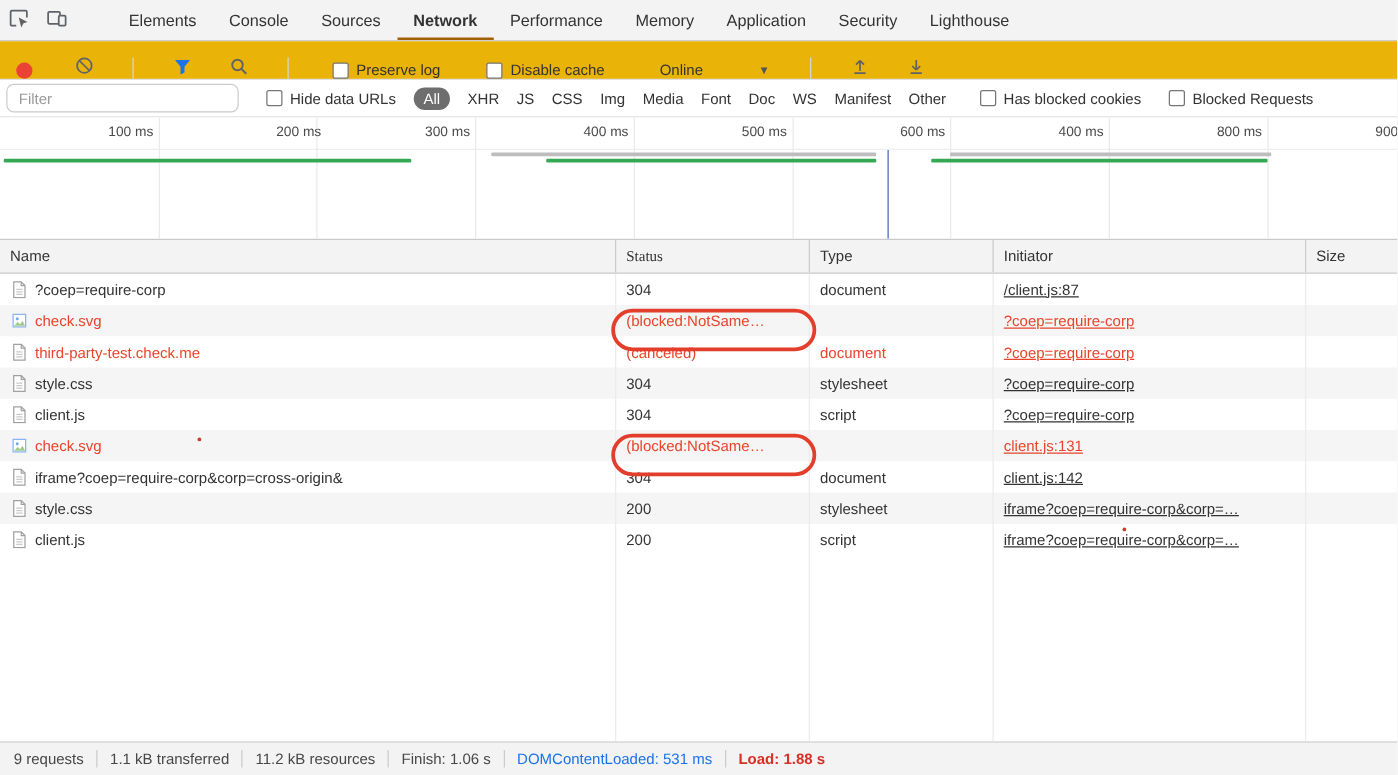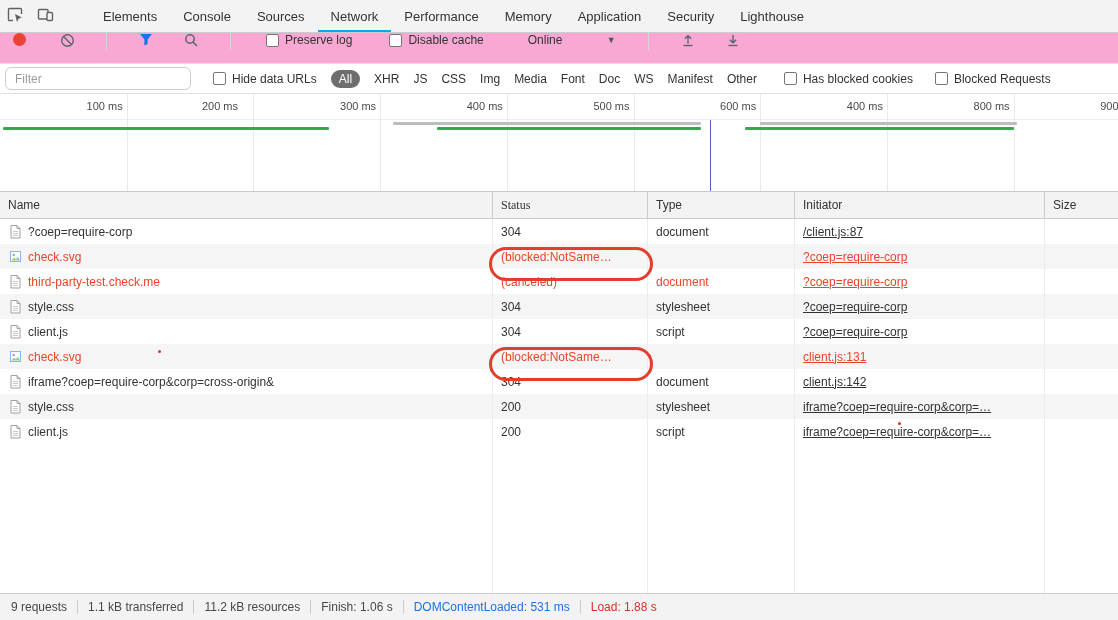--- a/index.html
+++ b/index.html
@@ -8,24 +8,24 @@
     position:relative; width:1118px; height:620px; background:#fff;
     font-family:"Liberation Sans", sans-serif; font-size:12px; color:#333;
     overflow:hidden;
   }
 
   
   .tabbar { height:33px; background:#f3f3f3; border-bottom:1px solid #ccc; display:flex; align-items:stretch; }
   .icon-btn { width:30px; display:flex; align-items:center; justify-content:center; cursor:pointer; }
   .tab-strip { display:flex; margin-left:30px; }
   .tab { padding:0 13px; display:flex; align-items:center; font-size:13px; color:#333; cursor:pointer; }
-  .tab.active { border-bottom:2px solid #0ea5e9; padding-top:2px; }
-
-  
-  .net-toolbar { height:31px; display:flex; align-items:flex-start; padding:0 4px; border-bottom:1px solid #e0e0e0; background:#f9a8d4;gap:19px; }
+  .tab.active { border-bottom:2px solid #a16207; padding-top:2px;font-weight:bold; }
+
+  
+  .net-toolbar { height:31px; display:flex; align-items:flex-end; padding:0 4px; border-bottom:1px solid #e0e0e0; background:#eab308;gap:19px; }
   .record-dot { width:13px; height:13px; border-radius:50%; background:#ea4335; margin:0 9px; cursor:pointer; flex:none; }
   .vdiv { width:1px; height:17px; background:#d5d5d5; margin:0 7px; flex:none; }
   .tool-ic { width:26px; display:flex; align-items:center; justify-content:center; cursor:pointer; flex:none; }
   .chk-group { display:flex; align-items:center; margin:0 9px; cursor:pointer; white-space:nowrap; }
   .chk { width:13px; height:13px; border:1px solid #767676; border-radius:2px; background:#fff; margin-right:6px; flex:none; }
   .select { display:flex; align-items:center; justify-content:space-between; width:88px; margin:0 6px 0 16px; cursor:pointer; flex:none; }
   .chevron { font-size:9px; color:#555; }
 
   
   .filter-row { height:30px; display:flex; align-items:center; padding:0 5px; border-bottom:1px solid #e0e0e0; white-space:nowrap; background:#fff; overflow:hidden; }
@@ -59,21 +59,21 @@
   .cell.name { display:flex; align-items:center; gap:6px; padding-left:9px; }
   .ricon { display:flex; align-items:center; flex:none; }
   .row.failed { color:#e8442a; }
   .link { text-decoration:underline; color:inherit; cursor:pointer; }
   .col-sep { position:absolute; top:27px; bottom:0; width:1px; background:#ececec; }
 
   
   .summary { height:27px; background:#f3f3f3; border-top:1px solid #ccc; display:flex; align-items:center; padding:0 11px; color:#474747; white-space:nowrap; }
   .sb-div { width:1px; height:14px; background:#ccc; margin:0 10px; flex:none; }
   .sb-item.blue { color:#1a73e8; }
-  .sb-item.red  { color:#d93025; }
+  .sb-item.red  { color:#d93025;font-weight:bold; }
 
   
   .ann-ellipse { position:absolute; border:3px solid #e33e2b; border-radius:17px; pointer-events:none; }
   .ann-dot { position:absolute; width:3px; height:3px; border-radius:50%; background:#cf3a2a; pointer-events:none; }
 </style>
 </head>
 <body>
 
 <div id="screen">
 
@@ -192,21 +192,21 @@
       <span class="chk"></span>
       <span>Blocked Requests</span>
     </div>
   </div>
 
   <div class="overview">
     <div class="ov-hline"></div>
   <div class="ov-line" style="left: 126.7px;"></div>
       <div class="ov-label" style="left: 122.7px;">100 ms</div>
       <div class="ov-line" style="left: 253.4px;"></div>
-      <div class="ov-label" style="left: 238px;">200 ms</div>
+      <div class="ov-label" style="left: 257px;">200 ms</div>
       <div class="ov-line" style="left: 380.1px;"></div>
       <div class="ov-label" style="left: 376.1px;">300 ms</div>
       <div class="ov-line" style="left: 506.8px;"></div>
       <div class="ov-label" style="left: 502.8px;">400 ms</div>
       <div class="ov-line" style="left: 633.5px;"></div>
       <div class="ov-label" style="left: 629.5px;">500 ms</div>
       <div class="ov-line" style="left: 760.2px;"></div>
       <div class="ov-label" style="left: 756.2px;">600 ms</div>
       <div class="ov-line" style="left: 886.9px;"></div>
       <div class="ov-label" style="left: 882.9px;">400 ms</div>

